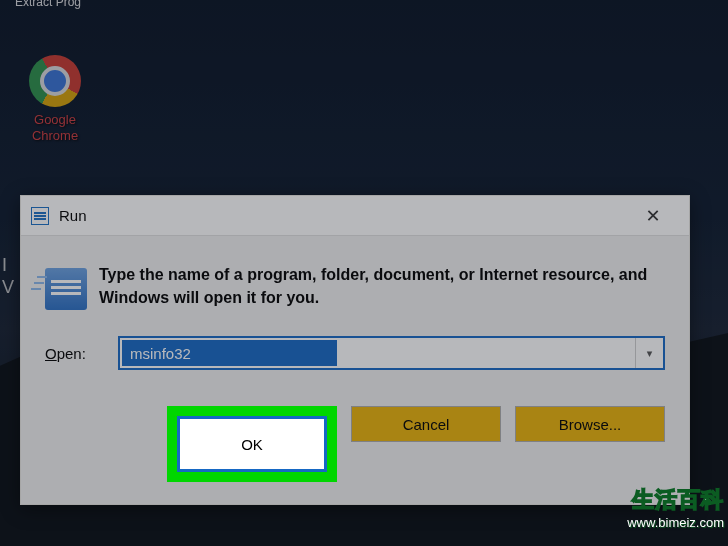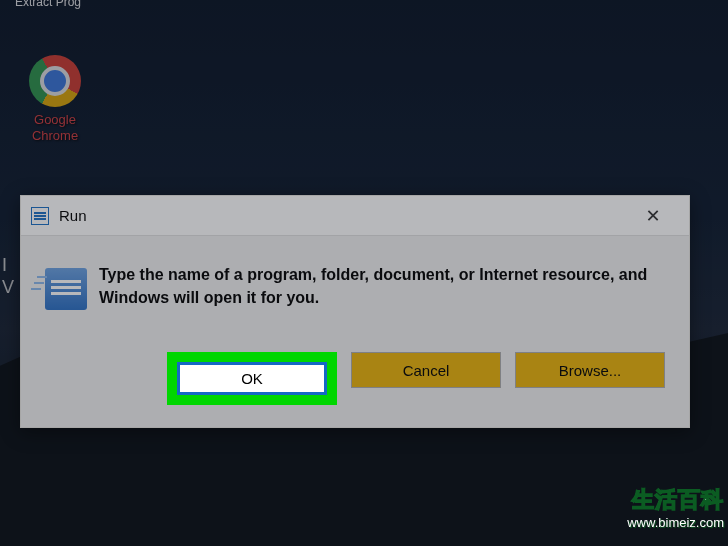--- a/index.html
+++ b/index.html
@@ -237,21 +237,21 @@
     .ok-highlight {
       position: relative;
       padding: 10px;
       background: #00d600;
       display:inline-flex;
     }
     .ok-highlight .btn {
       background:#fff;
       border:3px solid #1668c4;
       width: 150px;
-      height: 33px;
+      height: 56px;
       position:relative;
       z-index:5;
     }
     
     .ok-highlight { z-index: 10; }
     .ok-highlight, .ok-highlight * { mix-blend-mode: normal; }
 
     
     .watermark {
       position:absolute;
@@ -300,20 +300,30 @@
   </div>
 
   <div class="dialog-body">
     <div class="instruction-row">
       <div class="run-big-icon">
           <span class="trail"></span>
         </div>
       <div class="instruction-text">Type the name of a program, folder, document, or Internet resource, and Windows will open it for you.</div>
     </div>
 
+    <div class="open-row">
+      <div class="open-label"><u>O</u>pen:</div>
+      <div class="combo">
+        <input type="text" value="msinfo32" style="width: 82px;">
+        <div class="combo-fill"></div>
+        <div class="combo-caret">
+          <span>▾</span>
+        </div>
+      </div>
+    </div>
   </div>
 
   <div class="button-row">
     <div class="ok-highlight">
       <button class="btn">OK</button>
     </div>
     <button class="btn">Cancel</button>
     <button class="btn">Browse...</button>
   </div>
 </div>

